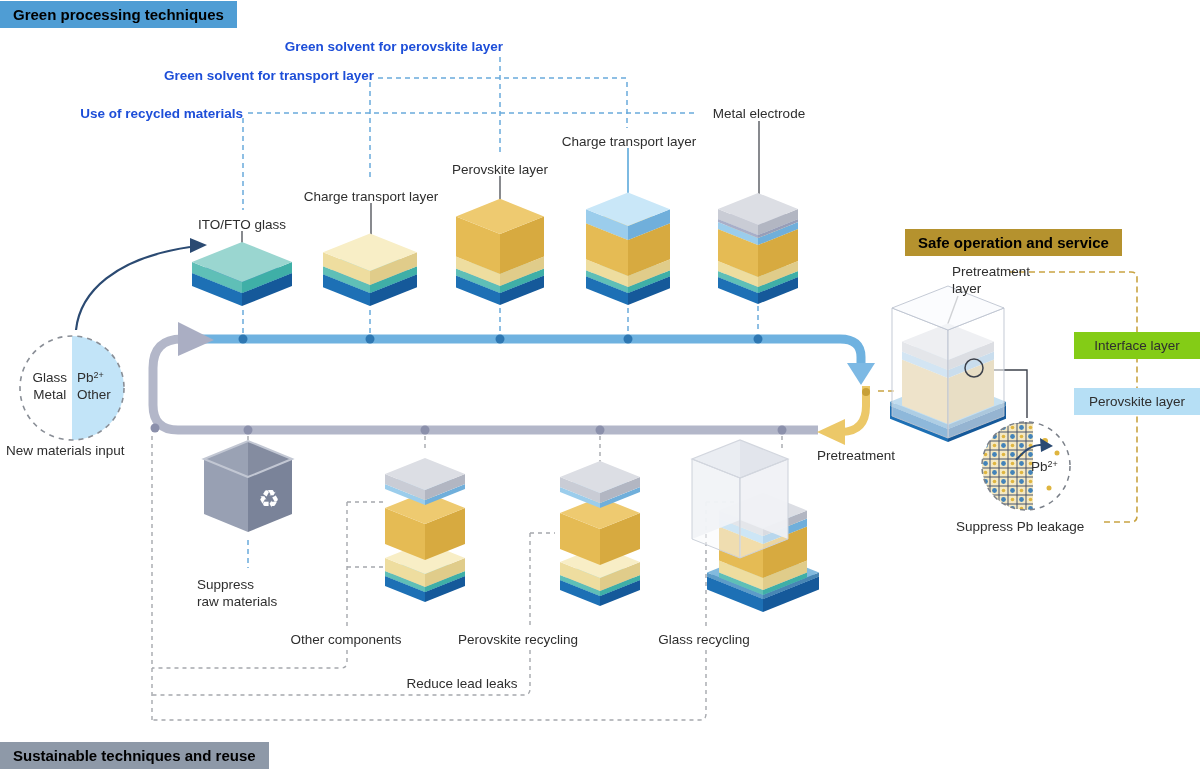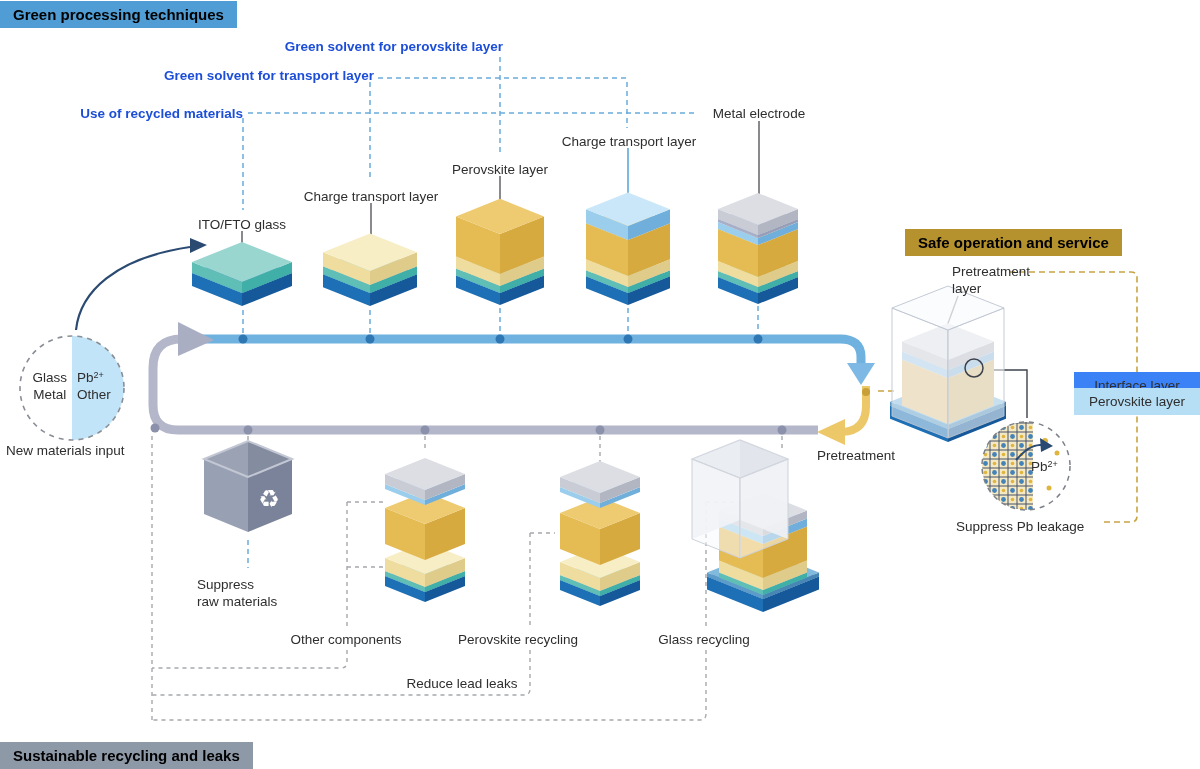--- a/index.html
+++ b/index.html
@@ -270,21 +270,21 @@
       <polygon points="1040,438 1053,446 1041,452" fill="#2b4a72"></polygon>
     </g>
     <g>
       <path d="M76,330 C80,292 115,258 190,247" fill="none" stroke="#2b4a72" stroke-width="2.2"></path>
       <polygon points="190,238 207,245 190,253" fill="#2b4a72"></polygon>
     </g>
   </svg>
 
 <div class="badge" style="left: 0px; top: 1px; background: rgb(79, 157, 212);">Green processing techniques</div>
 <div class="badge" style="left: 905px; top: 229px; background: rgb(181, 146, 46);">Safe operation and service</div>
-<div class="badge" style="left: 0px; top: 742px; background: rgb(142, 153, 168);">Sustainable recycling and leaks</div>
+<div class="badge" style="left: 0px; top: 742px; background: rgb(142, 153, 168);">Sustainable techniques and reuse</div>
 
 <div class="lbl bold" style="right:697px;top:38px;">Green solvent for perovskite layer</div>
 <div class="lbl bold" style="right:826px;top:67px;">Green solvent for transport layer</div>
 <div class="lbl bold" style="right:957px;top:105px;">Use of recycled materials</div>
 
 <div class="lbl ctr" style="left:242px;top:216px;">ITO/FTO glass</div>
 <div class="lbl ctr" style="left:371px;top:188px;">Charge transport layer</div>
 <div class="lbl ctr" style="left:500px;top:161px;">Perovskite layer</div>
 <div class="lbl ctr" style="left:629px;top:133px;">Charge transport layer</div>
 <div class="lbl ctr" style="left:759px;top:105px;">Metal electrode</div>
@@ -306,18 +306,18 @@
 <div class="lbl ctr" style="left:346px;top:631px;">Other components</div>
 <div class="lbl ctr" style="left:518px;top:631px;">Perovskite recycling</div>
 <div class="lbl ctr" style="left:704px;top:631px;">Glass recycling</div>
 <div class="lbl ctr" style="left:462px;top:675px;text-align:center;">Reduce lead leaks</div>
 <div class="lbl ctr" style="left:856px;top:447px;">Pretreatment</div>
 
 <div class="lbl" style="left:952px;top:263px;">
   <div>Pretreatment</div>
   <div>layer</div>
 </div>
-<div class="tag" style="left: 1074px; top: 332px; background: #3b82f6; margin-top: 40px;">Interface layer</div>
+<div class="tag" style="left: 1074px; top: 332px; background: #84cc16;">Interface layer</div>
 <div class="tag" style="left: 1074px; top: 388px; background: rgb(182, 223, 245);">Perovskite layer</div>
 <div class="lbl" style="left:956px;top:518px;">Suppress Pb leakage</div>
 <div class="lbl" style="left:1031px;top:458px;">
   <span>Pb</span><sup class="s">2+</sup>
 </div>
 
 </body></html>

